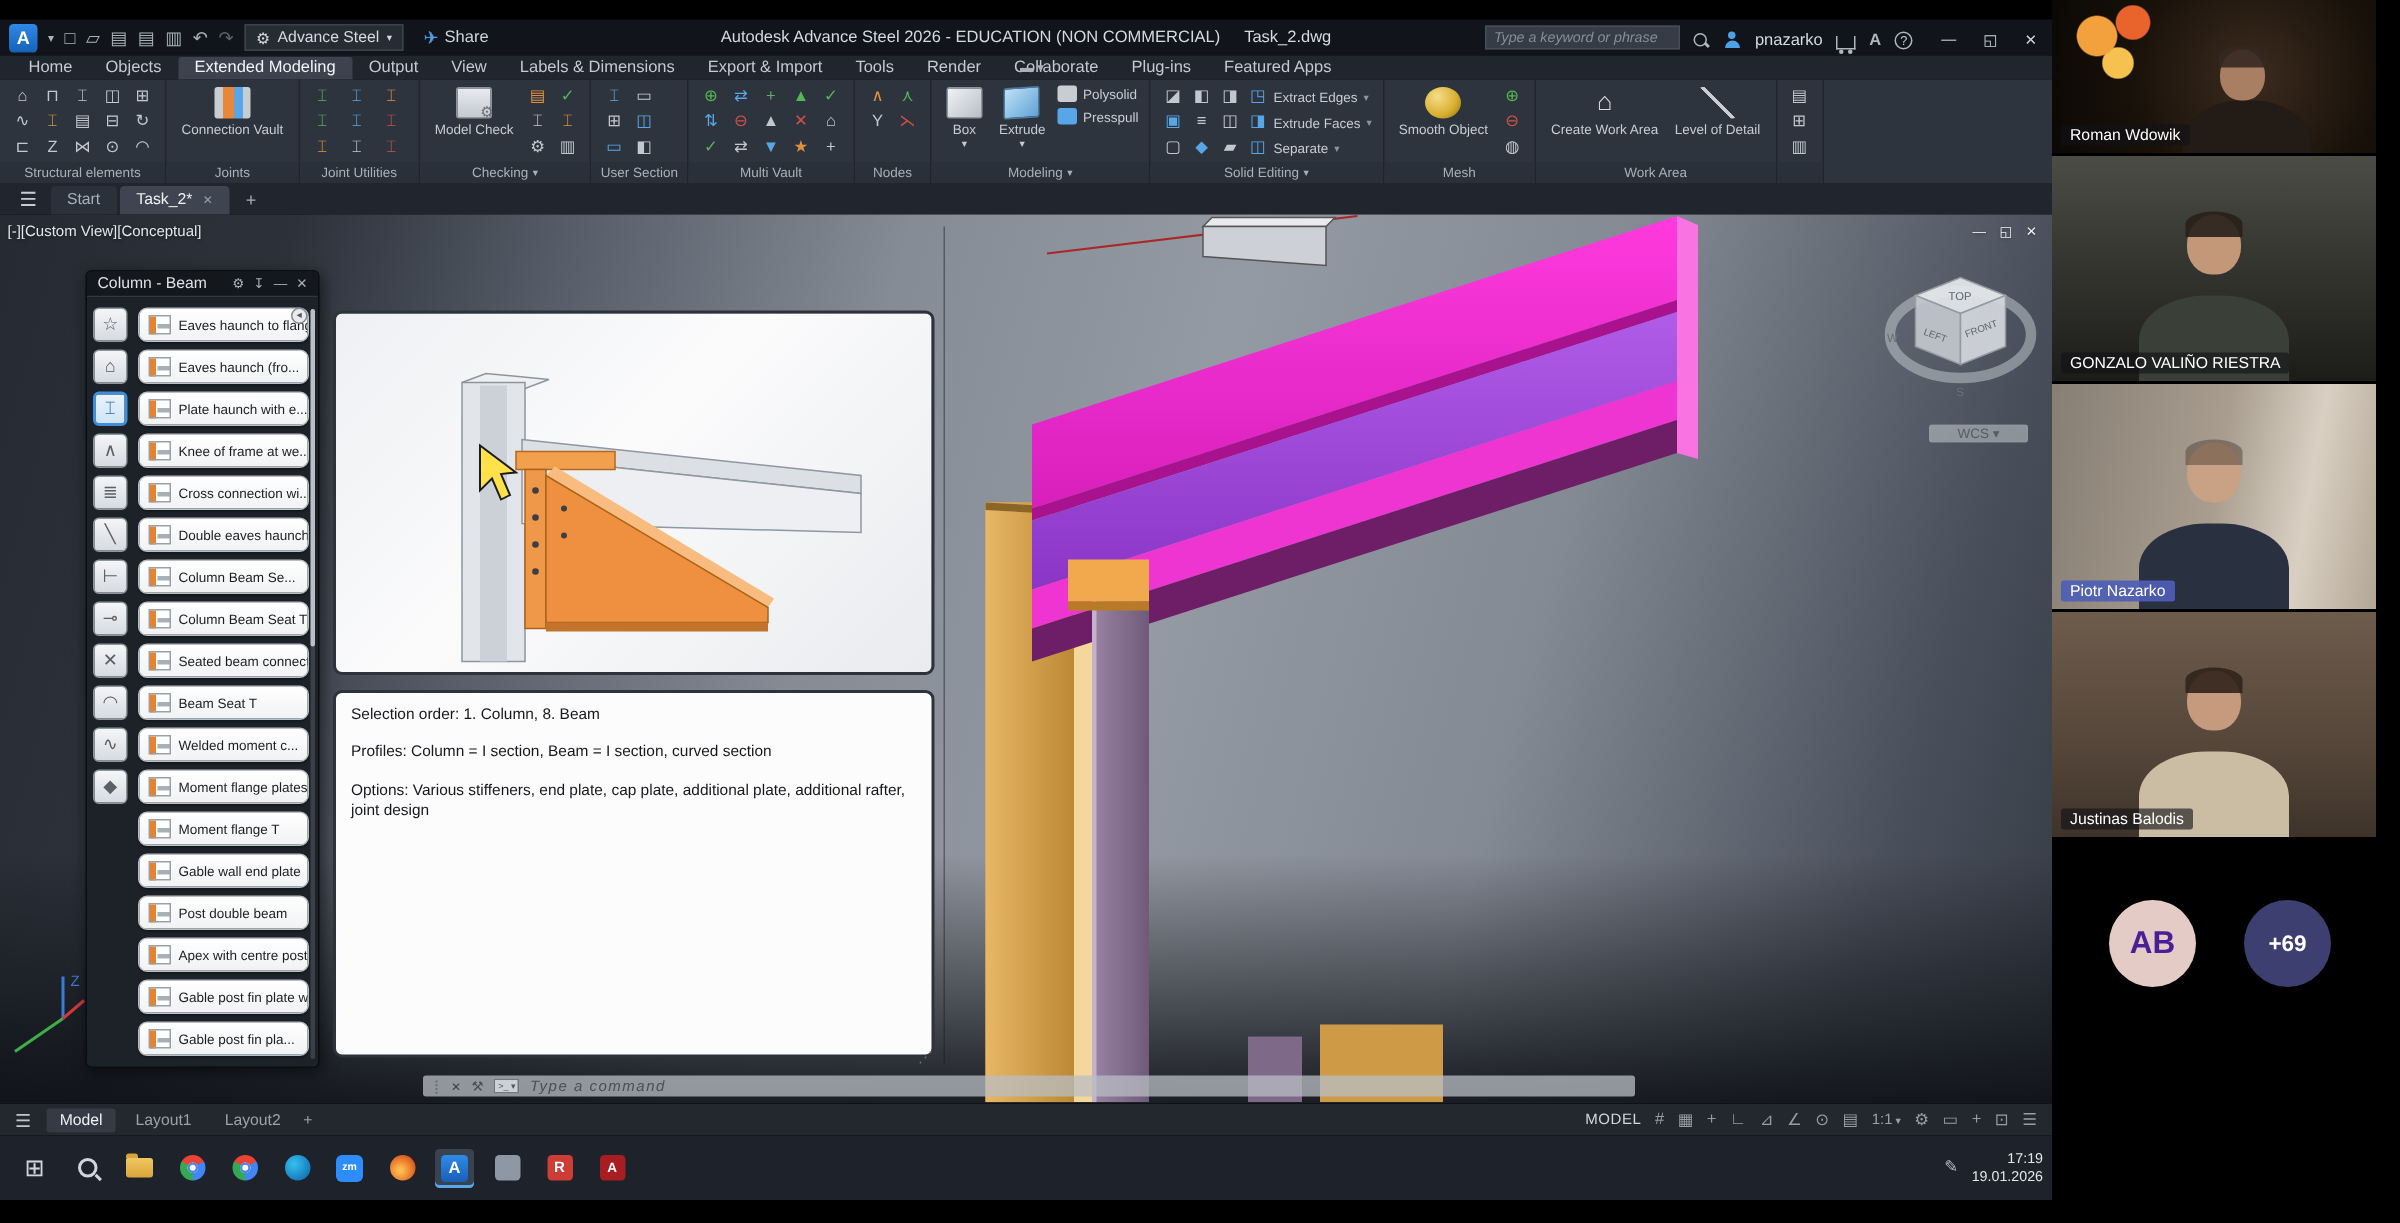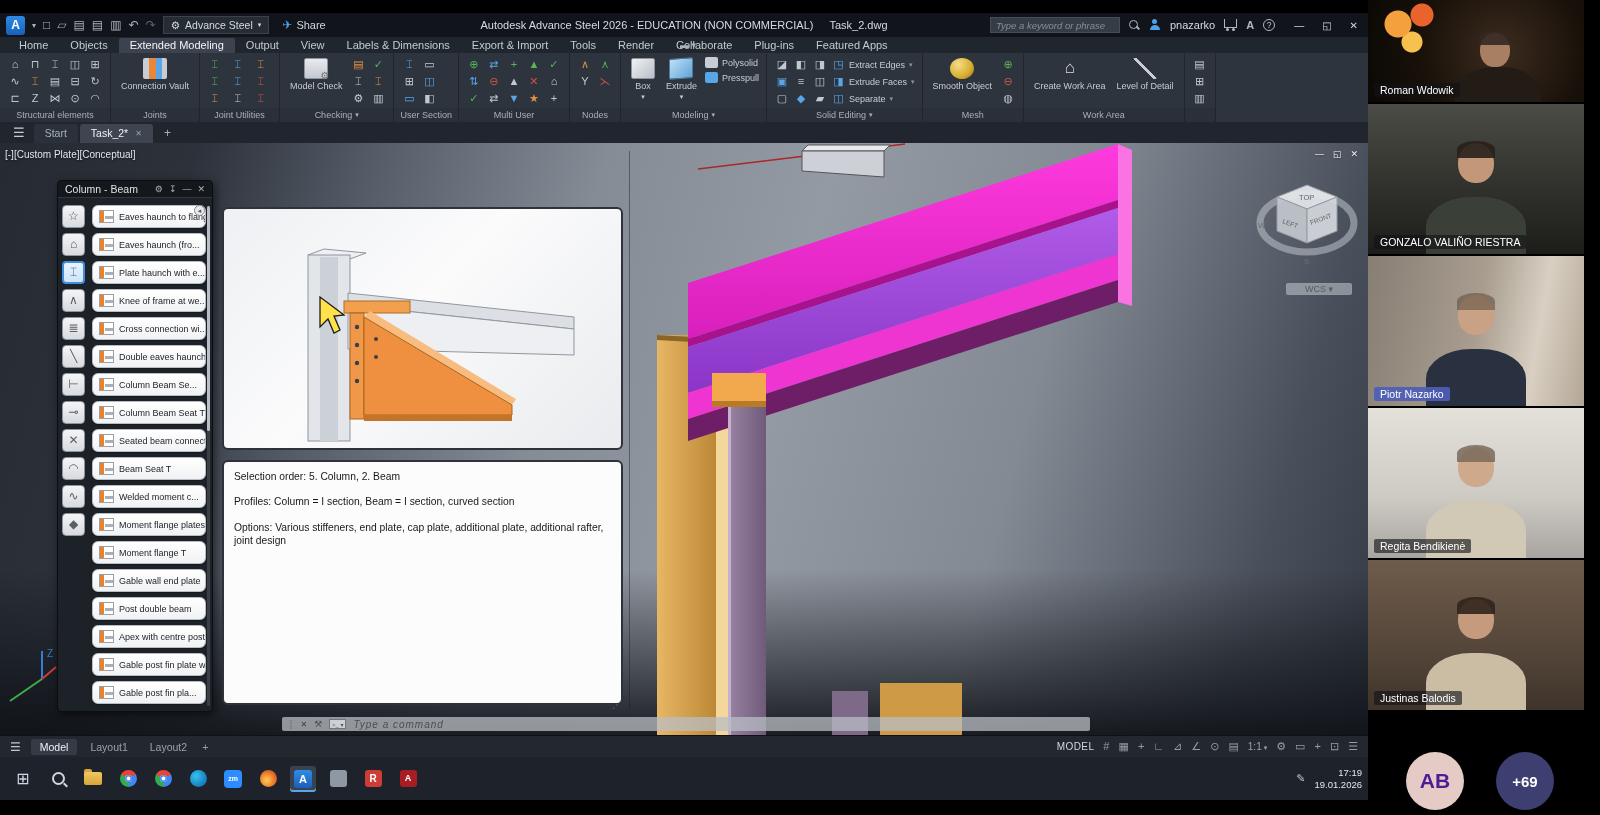--- a/index.html
+++ b/index.html
@@ -17,21 +17,21 @@
 .applogo{width:19px;height:19px;background:linear-gradient(180deg,#2e8ae6,#1661b8);
   border-radius:3px;color:#fff;font-weight:bold;text-align:center;line-height:19px;font-size:12px}
 .qi{font-size:12px;color:#a9b1ba}
 .qi.dim{color:#5d646d}
 .wsbox{display:flex;align-items:center;gap:5px;background:#262c34;border:1px solid #3a424c;
   padding:1px 7px;height:18px;font-size:10.5px;color:#d5dae0}
 .shareb{display:flex;align-items:center;gap:4px;color:#cfd4da;margin-left:6px}
 .plane{color:#4ea1e8;font-size:12px}
 .titlecenter{position:absolute;left:50%;transform:translateX(-50%);display:flex;gap:16px;
   font-size:11px;color:#d6dae0;white-space:nowrap}
-.titleright{margin-left:auto;display:flex;align-items:center;gap:9px;padding-right:10px}
+.titleright{margin-left:auto;display:flex;align-items:flex-end;gap:9px;padding-right:10px}
 .searchbox{width:130px;height:16px;background:#353c45;border:1px solid #454d57;color:#878e97;
   font-style:italic;font-size:9.5px;padding:0 5px;display:flex;align-items:center;overflow:hidden;white-space:nowrap}
 .i-search{width:11px;height:11px;position:relative}
 .i-search::before{content:'';position:absolute;left:0;top:0;width:7px;height:7px;border:1.5px solid #aeb6bf;border-radius:50%}
 .i-search::after{content:'';position:absolute;left:7px;top:7px;width:4px;height:1.5px;background:#aeb6bf;transform:rotate(45deg)}
 .i-person{width:12px;height:12px;position:relative}
 .i-person::before{content:'';position:absolute;left:3.5px;top:0;width:5px;height:5px;border-radius:50%;background:#4ea1e8}
 .i-person::after{content:'';position:absolute;left:1px;top:6px;width:10px;height:5px;border-radius:5px 5px 0 0;background:#4ea1e8}
 .i-cart{width:13px;height:9px;border:1.5px solid #aeb6bf;border-top:none;position:relative;margin-top:-3px}
 .i-cart::after{content:'';position:absolute;left:1px;top:9px;width:3px;height:3px;border-radius:50%;background:#aeb6bf;box-shadow:6px 0 0 #aeb6bf}
@@ -370,21 +370,21 @@
             <span class="ri">▲</span>
             <span class="ri c-r">✕</span>
             <span class="ri">⌂</span>
             <span class="ri c-g">✓</span>
             <span class="ri">⇄</span>
             <span class="ri c-b">▼</span>
             <span class="ri c-o">★</span>
             <span class="ri">+</span>
           </div>
         </div>
-      <div class="rlabel">Multi User</div>
+      <div class="rlabel">Multi Vault</div>
     </div>
     <div class="rgroup">
       <div class="rbody">
           <div class="igrid g2">
             <span class="ri c-o">∧</span>
             <span class="ri c-g">⋏</span>
             <span class="ri">Y</span>
             <span class="ri c-r">⋋</span>
           </div>
         </div>
@@ -544,21 +544,21 @@
           <stop offset="0" stop-color="#b05ce8"></stop>
             <stop offset="1" stop-color="#8a35c6"></stop>
         </linearGradient>
         <linearGradient id="pcg" x1="0" y1="0" x2="1" y2="0">
           <stop offset="0" stop-color="#9a83a4"></stop>
             <stop offset="1" stop-color="#6f5b79"></stop>
         </linearGradient>
       </defs>
     </svg>
 
-    <span class="vp-label">[-][Custom Plate][Conceptual]</span>
+    <span class="vp-label">[-][Custom View][Conceptual]</span>
     <span class="vp-ctrls">
       <span>—</span>
       <span>◱</span>
       <span>✕</span>
     </span>
 
     <svg class="viewcube" width="105" height="100" viewBox="0 0 105 100">
       <ellipse cx="52" cy="52" rx="47" ry="29" fill="none" stroke="#c8cdd3" stroke-width="7" opacity="0.5"></ellipse>
       <text x="3" y="57" font-size="8" fill="#6a7077">W</text>
       <text x="49" y="93" font-size="8" fill="#6a7077">S</text>
@@ -701,21 +701,21 @@
           <circle cx="133" cy="136" r="2.2" fill="#3c3f45"></circle>
         <circle cx="133" cy="154" r="2.2" fill="#3c3f45"></circle>
           <circle cx="133" cy="172" r="2.2" fill="#3c3f45"></circle>
         <circle cx="152" cy="130" r="2" fill="#3c3f45"></circle>
           <circle cx="152" cy="148" r="2" fill="#3c3f45"></circle>
         <path d="M96,88 L96,118 L104,110 L110,124 L116,121 L110,107 L120,106 Z" fill="#ffe14a" stroke="#1d1d1d" stroke-width="1.3"></path>
       </svg>
     </div>
 
     <div class="descpanel">
-      <p>Selection order: 5. Column, 2. Beam</p>
+      <p>Selection order: 1. Column, 8. Beam</p>
       <p>Profiles: Column = I section, Beam = I section, curved section</p>
       <p>Options:  Various stiffeners, end plate, cap plate, additional plate, additional rafter, joint design</p>
     </div>
     <div class="vdiv"></div>
     <span class="pgrip">⋰</span>
 
     <div class="cmdbar">
       <span class="cgrip">⡇</span>
       <span class="cx">✕</span>
       <span class="cwrench">⚒</span>
@@ -817,26 +817,20 @@
       <div class="vtorso"></div>
       <div class="vhead"></div>
       <div class="vname">GONZALO VALIÑO RIESTRA</div>
     </div>
       <div class="tile idx-2">
 
       <div class="vtorso"></div>
       <div class="vhead"></div>
       <div class="vname">Piotr Nazarko</div>
     </div>
-      <div class="tile idx-3">
-
-      <div class="vtorso"></div>
-      <div class="vhead"></div>
-      <div class="vname">Regita Bendikienė</div>
-    </div>
       <div class="tile idx-4">
 
       <div class="vtorso"></div>
       <div class="vhead"></div>
       <div class="vname">Justinas Balodis</div>
     </div>
     </div>
   <div class="zfooter">
     <div class="av av-ab">AB</div>
     <div class="av av-more">+69</div>

